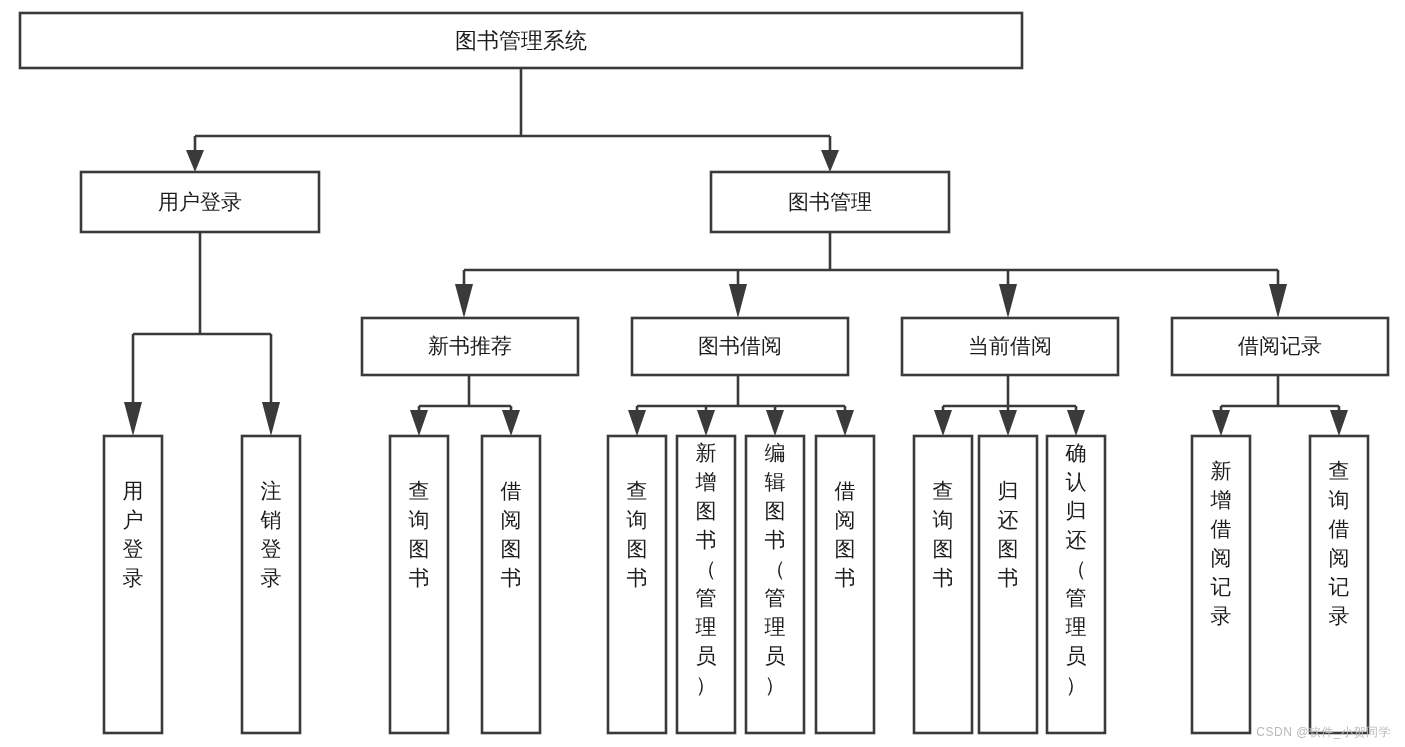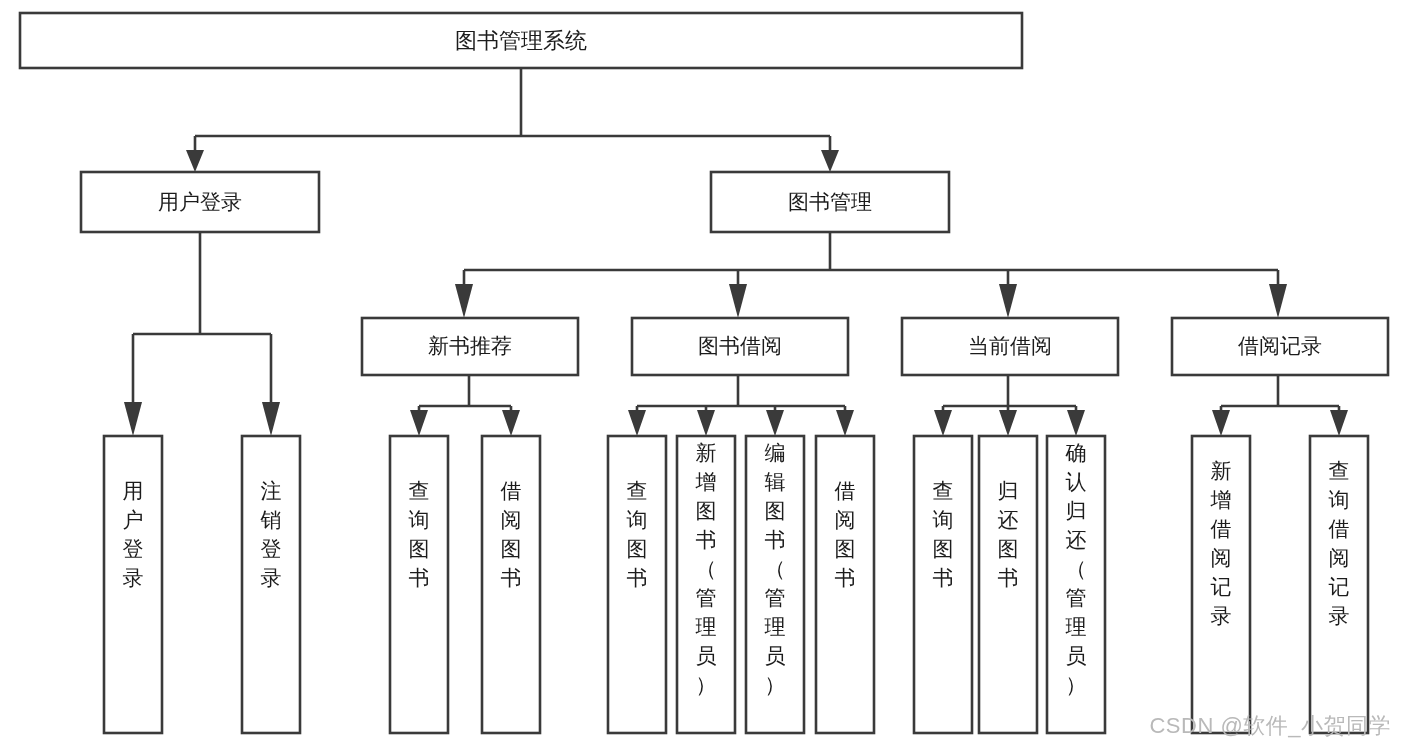--- a/index.html
+++ b/index.html
@@ -60,21 +60,21 @@
     fill: #1c1c1c;
     font-family: "Liberation Sans", "DejaVu Sans", sans-serif;
     font-size: 21px;
     text-anchor: middle;
   }
   .watermark {
     position: absolute;
     right: 14px;
     bottom: 6px;
     color: #b9b9b9;
-    font-size: 22px;
+    font-size: 12px;
     font-family: "Liberation Sans", "DejaVu Sans", sans-serif;
     letter-spacing: 0.5px;
     white-space: nowrap;
     user-select: none;
   }
 </style>
 </head>
 <body>
 
 <div id="diagram-root">

